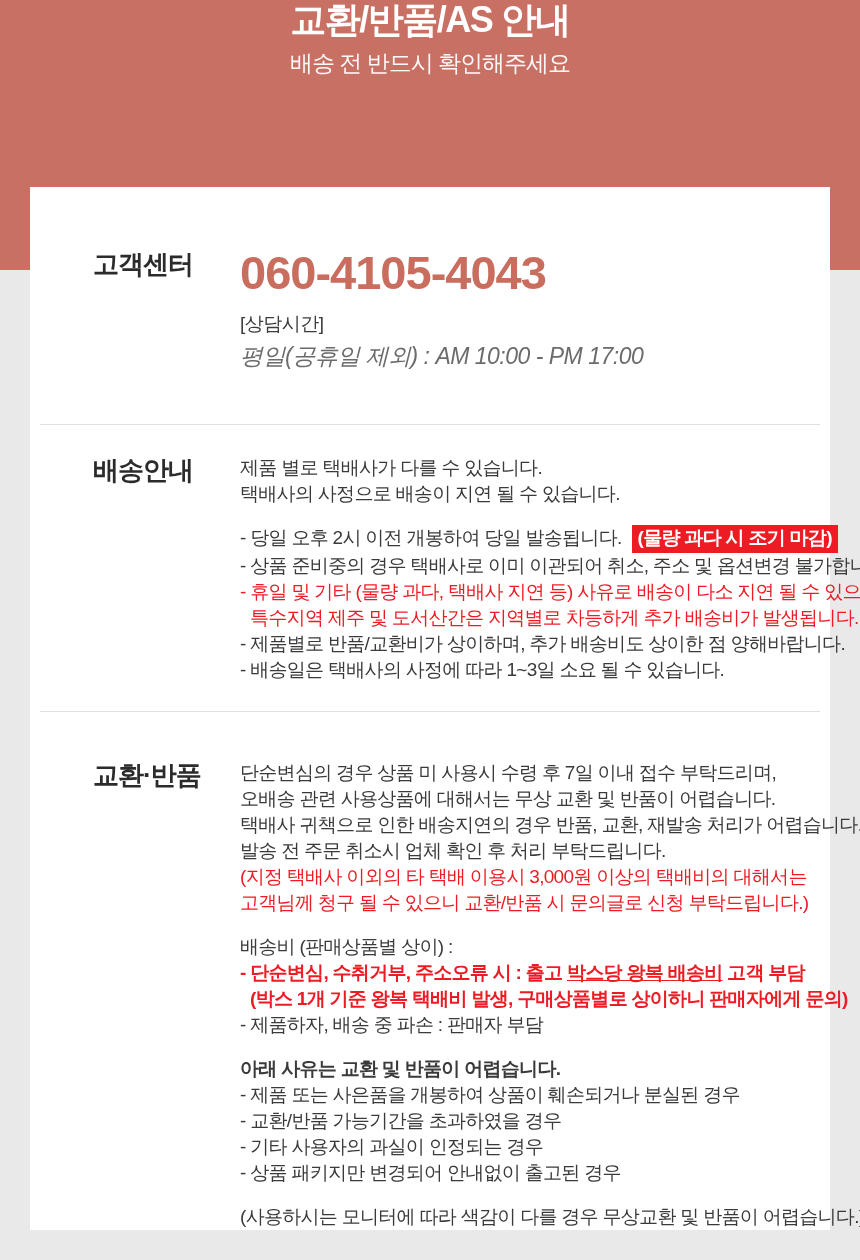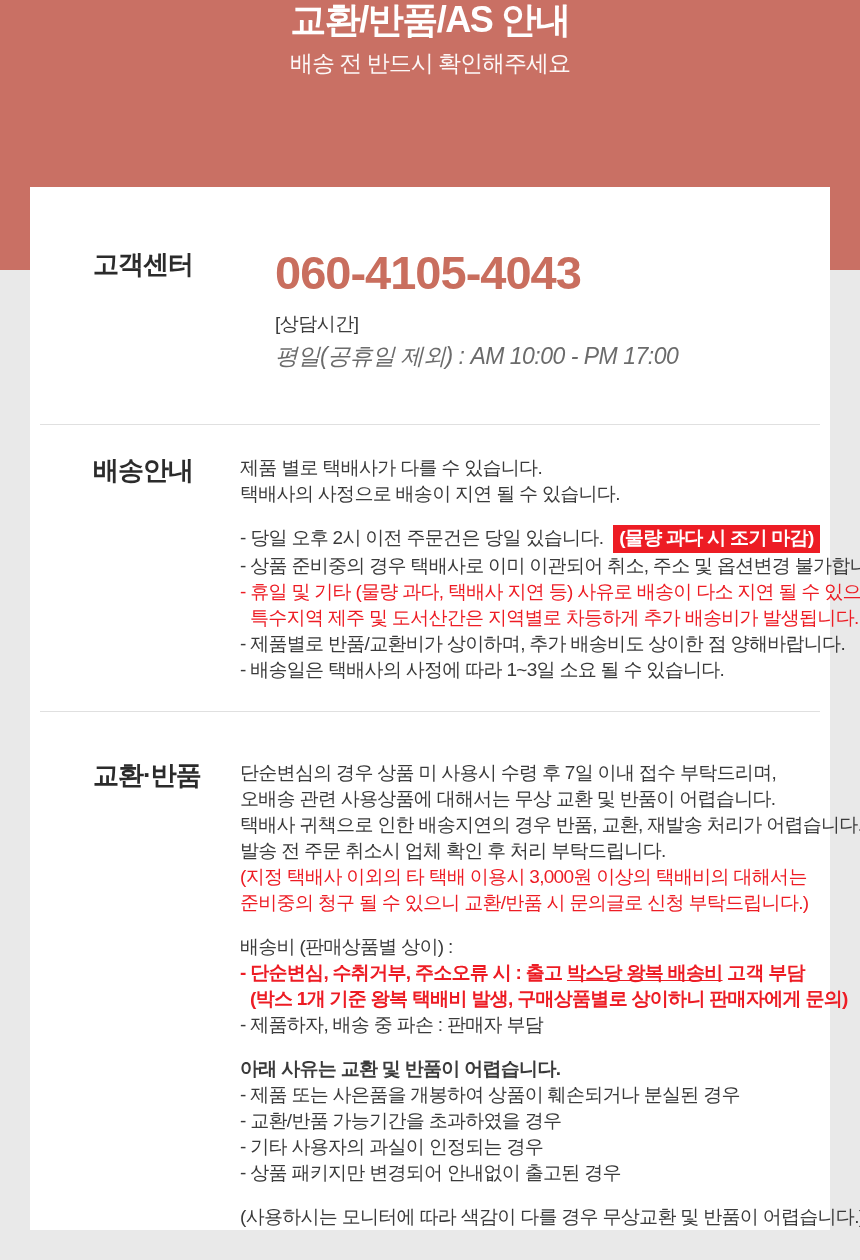--- a/index.html
+++ b/index.html
@@ -11,21 +11,21 @@
   body{
     width:860px;height:1260px;background:var(--page_bg);
     font-family:"Liberation Sans","DejaVu Sans",sans-serif;color:var(--text);
     overflow:hidden;
   }
   .hero{height:270px;background:var(--header_bg);text-align:center;}
   .hero-title{font-size:36px;font-weight:700;color:#fff;letter-spacing:-1.5px;line-height:1.1;}
   .hero-subtitle{margin-top:8px;font-size:23px;color:rgba(255,255,255,.95);letter-spacing:-1px;}
   .card{width:800px;margin:-83px auto 0 auto;background:var(--card_bg);}
   .row{display:flex;}
-  .sec-customer{padding:62px 0 57px 0;gap:35px;}
+  .sec-customer{padding:62px 0 57px 0;}
   .sec-shipping{padding:30px 0 28px 0;}
   .sec-exchange{padding:48px 0 0 0;min-height:518px;}
   .label{flex:0 0 210px;padding-left:63px;font-size:26px;font-weight:700;color:#2b2b2b;letter-spacing:-1px;line-height:1.2;}
   .content{flex:1 1 auto;padding-right:20px;}
   .phone{font-size:47px;font-weight:700;color:var(--accent);letter-spacing:-1px;line-height:48px;}
   .hours-title{margin-top:16px;font-size:19px;font-weight:400;color:#3c3c3c;line-height:22px;letter-spacing:-0.5px;}
   .hours{margin-top:10px;font-size:23px;color:var(--muted);line-height:22px;letter-spacing:-0.5px;font-style:italic;}
   .divider{border:none;border-top:1px solid var(--divider);margin:0 10px;}
   .line{font-size:19px;line-height:26px;letter-spacing:-0.7px;color:var(--text);white-space:nowrap;}
   .line.red{color:var(--red);}
@@ -56,40 +56,40 @@
   </section>
 
   <hr class="divider">
 
   <section class="row sec-shipping">
     <div class="label">배송안내</div>
     <div class="content">
         <div class="line"><span>제품 별로 택배사가 다를 수 있습니다.</span></div>
         <div class="line"><span>택배사의 사정으로 배송이 지연 될 수 있습니다.</span></div>
         <div class="blank"></div>
-        <div class="line"><span>- 당일 오후 2시 이전 주문건은 당일 있습니다.</span><span class="badge">(물량 과다 시 조기 마감)</span></div>
+        <div class="line"><span>- 당일 오후 2시 이전 개봉하여 당일 발송됩니다.</span><span class="badge">(물량 과다 시 조기 마감)</span></div>
         <div class="line"><span>- 상품 준비중의 경우 택배사로 이미 이관되어 취소, 주소 및 옵션변경 불가합니다.</span></div>
         <div class="line red"><span>- 휴일 및 기타 (물량 과다, 택배사 지연 등) 사유로 배송이 다소 지연 될 수 있으며,</span></div>
         <div class="line red indent"><span>특수지역 제주 및 도서산간은 지역별로 차등하게 추가 배송비가 발생됩니다.</span></div>
         <div class="line"><span>- 제품별로 반품/교환비가 상이하며, 추가 배송비도 상이한 점 양해바랍니다.</span></div>
         <div class="line"><span>- 배송일은 택배사의 사정에 따라 1~3일 소요 될 수 있습니다.</span></div>
       </div>
   </section>
 
   <hr class="divider">
 
   <section class="row sec-exchange">
     <div class="label">교환·반품</div>
     <div class="content">
         <div class="line"><span>단순변심의 경우 상품 미 사용시 수령 후 7일 이내 접수 부탁드리며,</span></div>
         <div class="line"><span>오배송 관련 사용상품에 대해서는 무상 교환 및 반품이 어렵습니다.</span></div>
         <div class="line"><span>택배사 귀책으로 인한 배송지연의 경우 반품, 교환, 재발송 처리가 어렵습니다.</span></div>
         <div class="line"><span>발송 전 주문 취소시 업체 확인 후 처리 부탁드립니다.</span></div>
         <div class="line red"><span>(지정 택배사 이외의 타 택배 이용시 3,000원 이상의 택배비의 대해서는</span></div>
-        <div class="line red"><span>준비중의 청구 될 수 있으니 교환/반품 시 문의글로 신청 부탁드립니다.)</span></div>
+        <div class="line red"><span>고객님께 청구 될 수 있으니 교환/반품 시 문의글로 신청 부탁드립니다.)</span></div>
         <div class="blank"></div>
         <div class="line"><span>배송비 (판매상품별 상이) :</span></div>
         <div class="line red bold"><span>- 단순변심, 수취거부, 주소오류 시 : 출고 </span><span class="u">박스당 왕복 배송비</span><span> 고객 부담</span></div>
         <div class="line red bold indent"><span>(박스 1개 기준 왕복 택배비 발생, 구매상품별로 상이하니 판매자에게 문의)</span></div>
         <div class="line"><span>- 제품하자, 배송 중 파손 : 판매자 부담</span></div>
         <div class="blank"></div>
         <div class="line bold"><span>아래 사유는 교환 및 반품이 어렵습니다.</span></div>
         <div class="line"><span>- 제품 또는 사은품을 개봉하여 상품이 훼손되거나 분실된 경우</span></div>
         <div class="line"><span>- 교환/반품 가능기간을 초과하였을 경우</span></div>
         <div class="line"><span>- 기타 사용자의 과실이 인정되는 경우</span></div>

